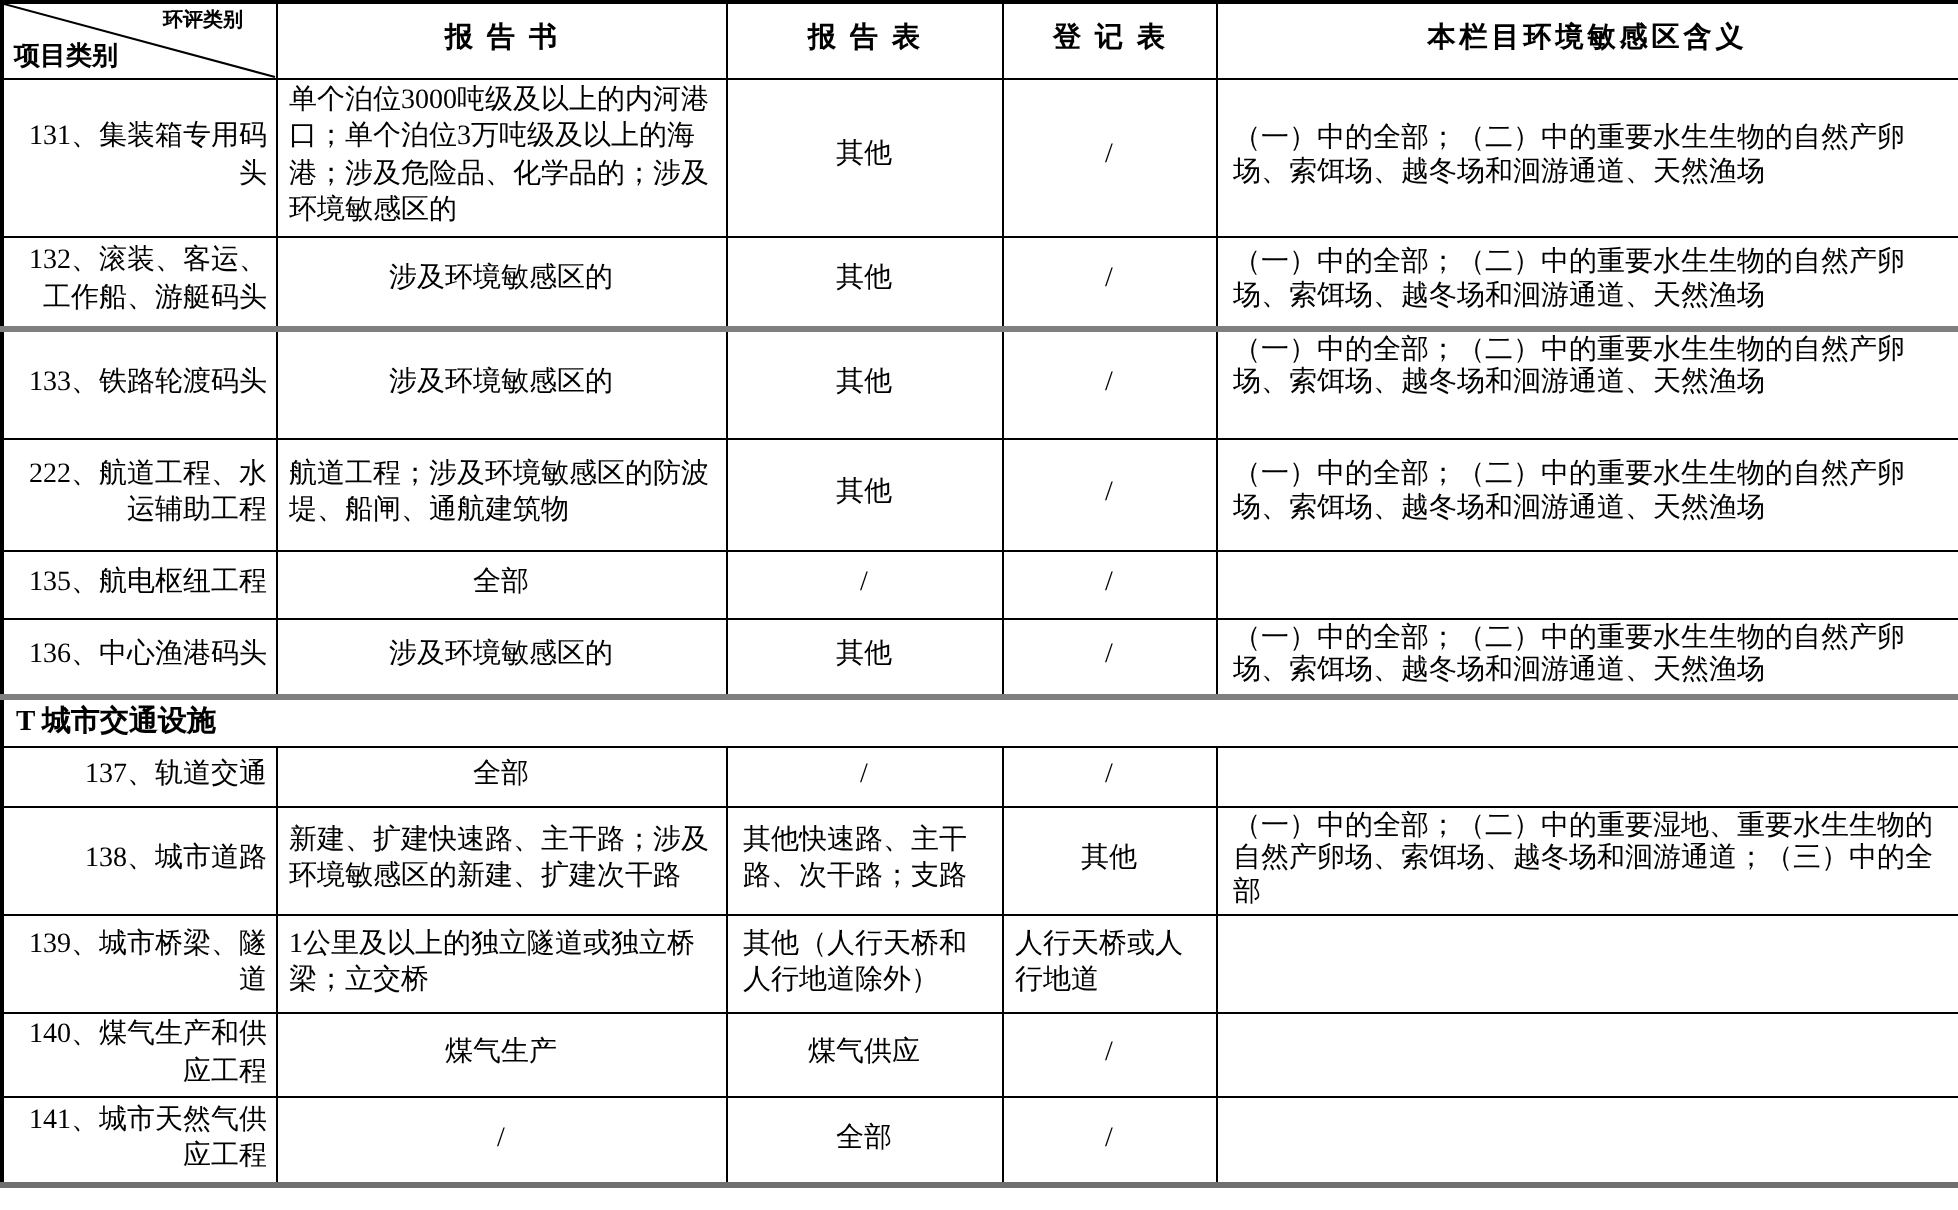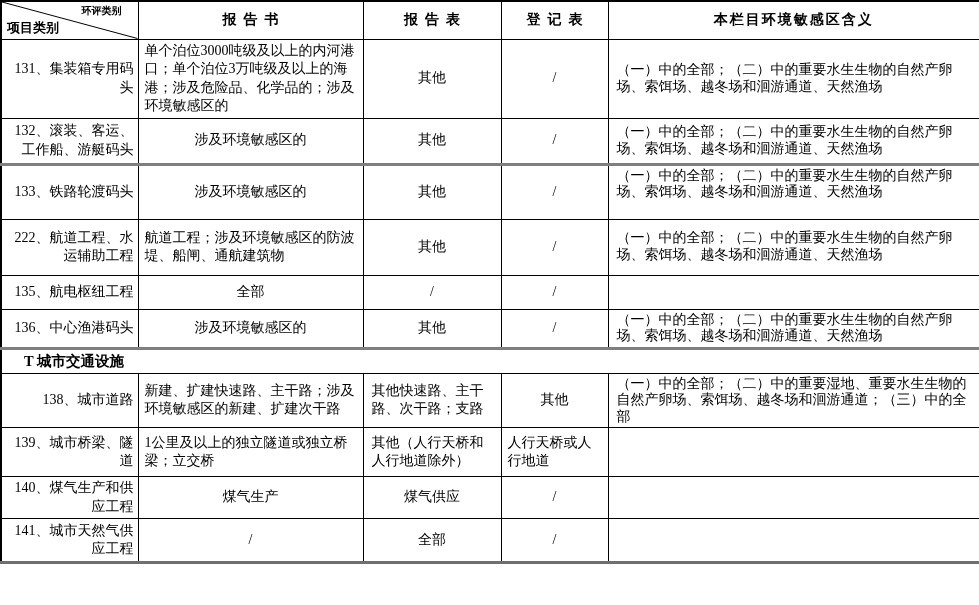--- a/index.html
+++ b/index.html
@@ -39,21 +39,21 @@
   .diag-bottom{position:absolute;bottom:2px;left:5px;font-weight:bold;font-size:13px;}
   
   td.c0{text-align:right;padding:2px 4px 2px 5px;}
   td.c1{padding:2px 6px;}
   td.c2{padding:2px 8px;}
   td.c3{padding:2px 6px;}
   td.c4{text-align:left;padding:2px 6px 2px 8px;line-height:1.18;}
   td.al{text-align:left;}
   td.ac{text-align:center;}
   tr.section-row td{
-    font-weight:bold;text-align:left;padding:2px 22px;font-size:14.5px;
+    font-weight:bold;text-align:left;padding:2px 6px;font-size:14.5px;
   }
   tr.page-break-top td{border-top:3px solid #7f7f7f;}
 </style>
 </head>
 <body>
 
 <table>
   <colgroup>
     <col class="w0">
       <col class="w1">
@@ -115,20 +115,27 @@
       <tr style="height: 33px;">
         <td class="c0">136、中心渔港码头</td>
         <td class="c1 ac">涉及环境敏感区的</td>
         <td class="c2 ac">其他</td>
         <td class="c3 ac">/</td>
         <td class="c4">（一）中的全部；（二）中的重要水生生物的自然产卵场、索饵场、越冬场和洄游通道、天然渔场</td>
       </tr>
       <tr class="page-break-top section-row" style="height: 24px;">
         <td colspan="5">T 城市交通设施</td>
       </tr>
+      <tr style="height: 30px;">
+        <td class="c0">137、轨道交通</td>
+        <td class="c1 ac">全部</td>
+        <td class="c2 ac">/</td>
+        <td class="c3 ac">/</td>
+        <td class="c4"></td>
+      </tr>
       <tr style="height: 48px;">
         <td class="c0">138、城市道路</td>
         <td class="c1 al">新建、扩建快速路、主干路；涉及环境敏感区的新建、扩建次干路</td>
         <td class="c2 al">其他快速路、主干路、次干路；支路</td>
         <td class="c3 ac">其他</td>
         <td class="c4">（一）中的全部；（二）中的重要湿地、重要水生生物的自然产卵场、索饵场、越冬场和洄游通道；（三）中的全部</td>
       </tr>
       <tr style="height: 49px;">
         <td class="c0">139、城市桥梁、隧道</td>
         <td class="c1 al">1公里及以上的独立隧道或独立桥梁；立交桥</td>

